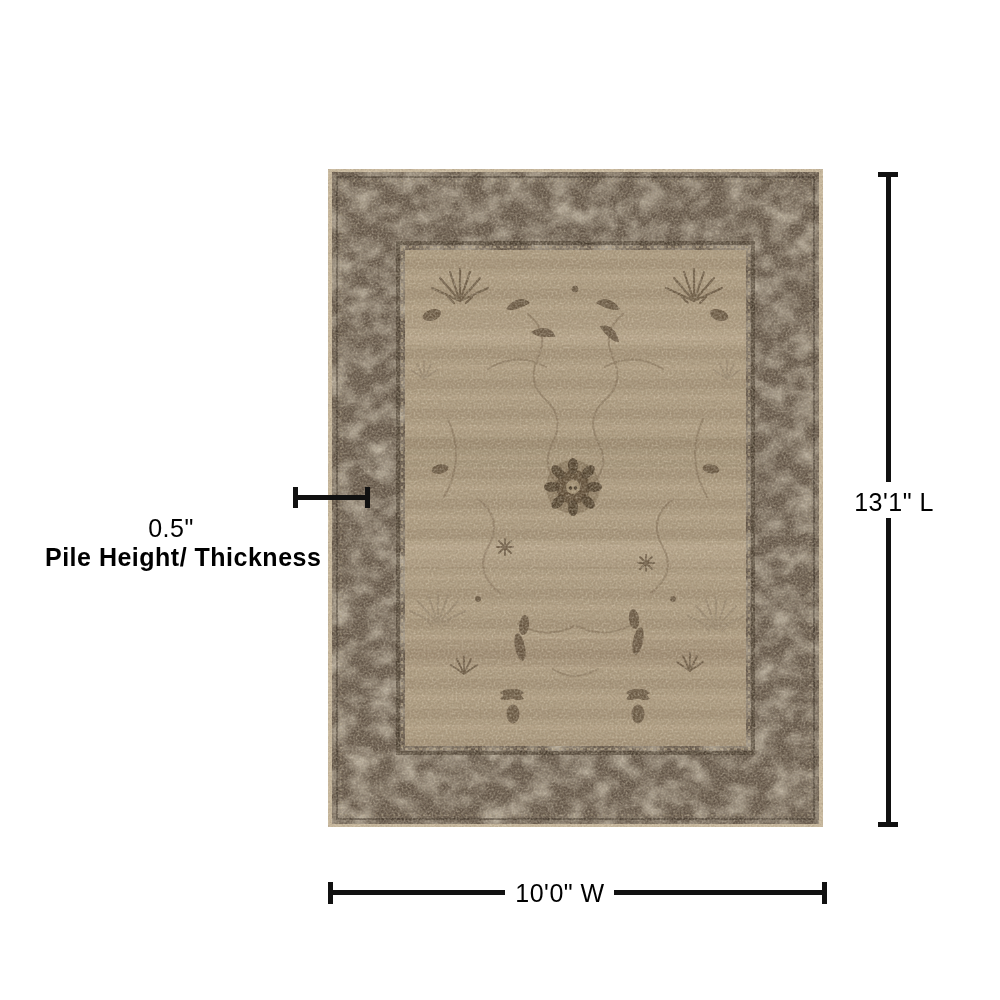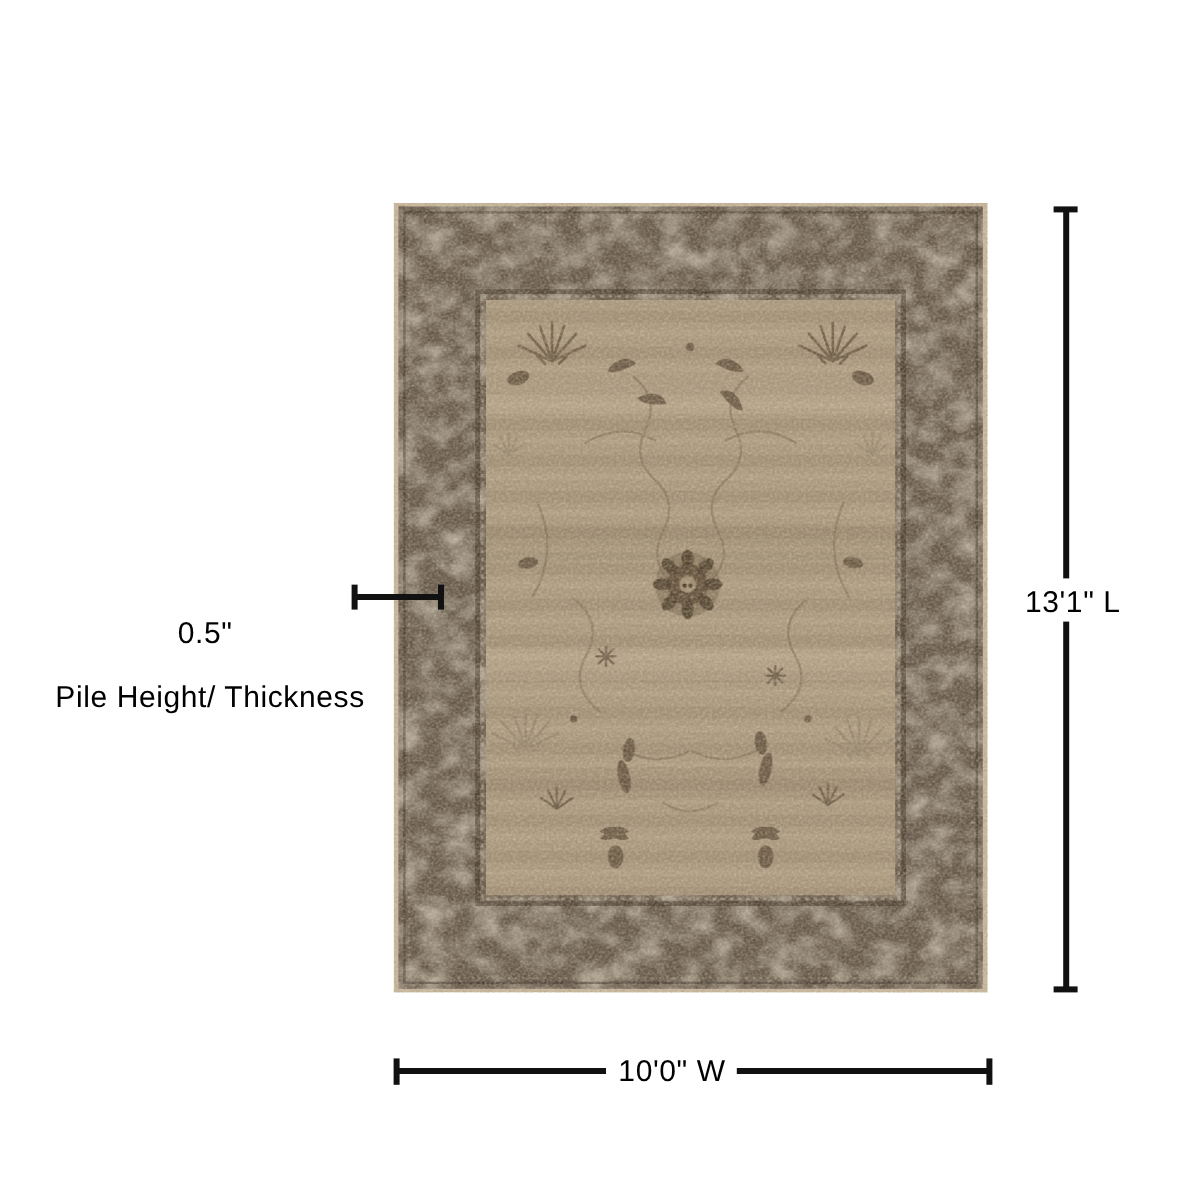--- a/index.html
+++ b/index.html
@@ -180,15 +180,15 @@
     <div class="ink" style="left:494px;top:0;width:5px;height:22px;"></div>
   </div>
   <div class="dim-label" style="left:502px;top:879px;width:116px;">10'0" W</div>
 
   <div class="abs" style="left:293px;top:487px;width:77px;height:21px;">
     <div class="ink" style="left:0;top:0;width:5px;height:21px;"></div>
     <div class="ink" style="left:2px;top:8px;width:73px;height:5px;"></div>
     <div class="ink" style="left:72px;top:0;width:5px;height:21px;"></div>
   </div>
   <div class="dim-label" style="left:71px;top:514px;width:200px;">0.5"</div>
-  <div class="dim-label" style="left:45px;top:567px;width:260px;">Pile Height/ Thickness</div>
+  <div class="dim-label" style="left:45px;top:543px;width:260px;font-weight:bold;">Pile Height/ Thickness</div>
 
 </div>
 
 </body></html>

